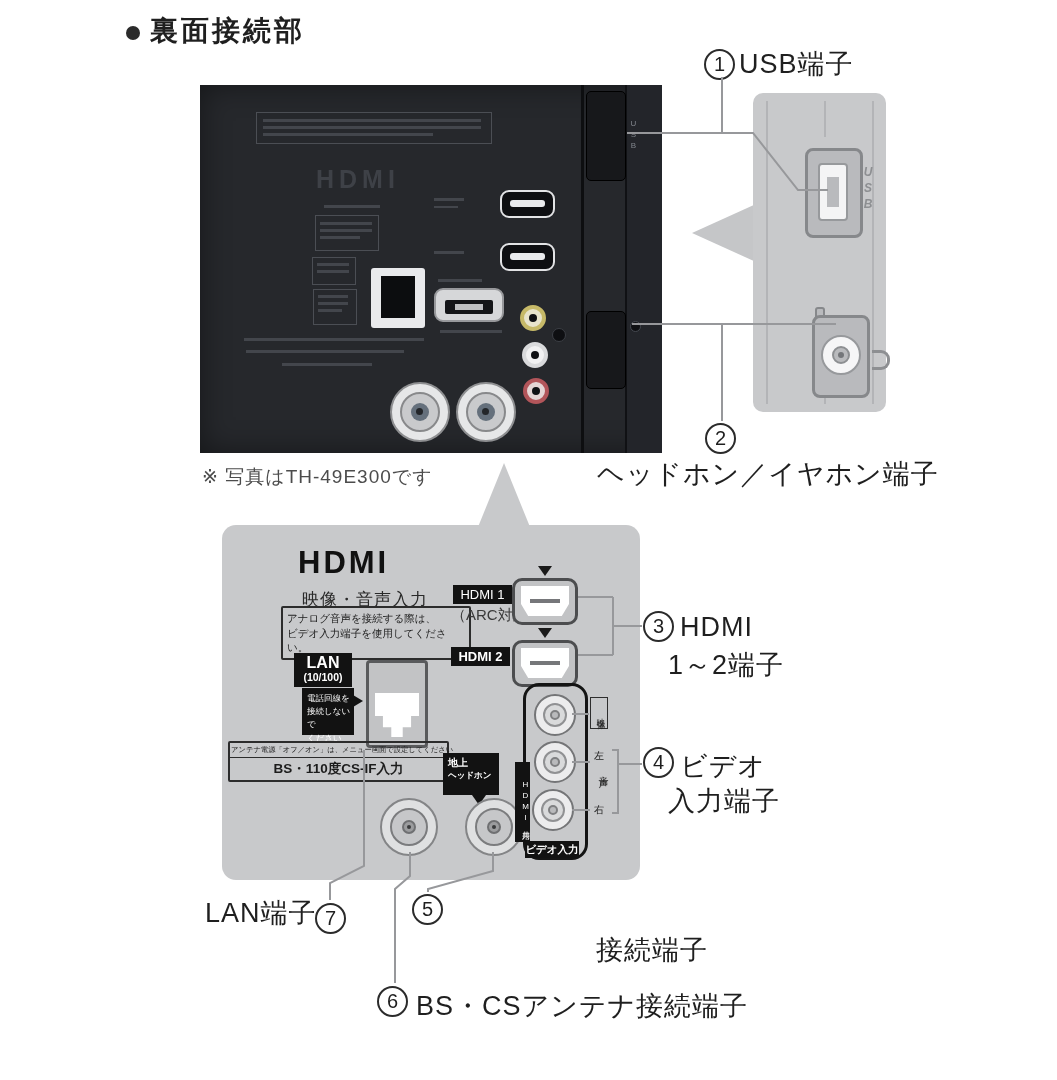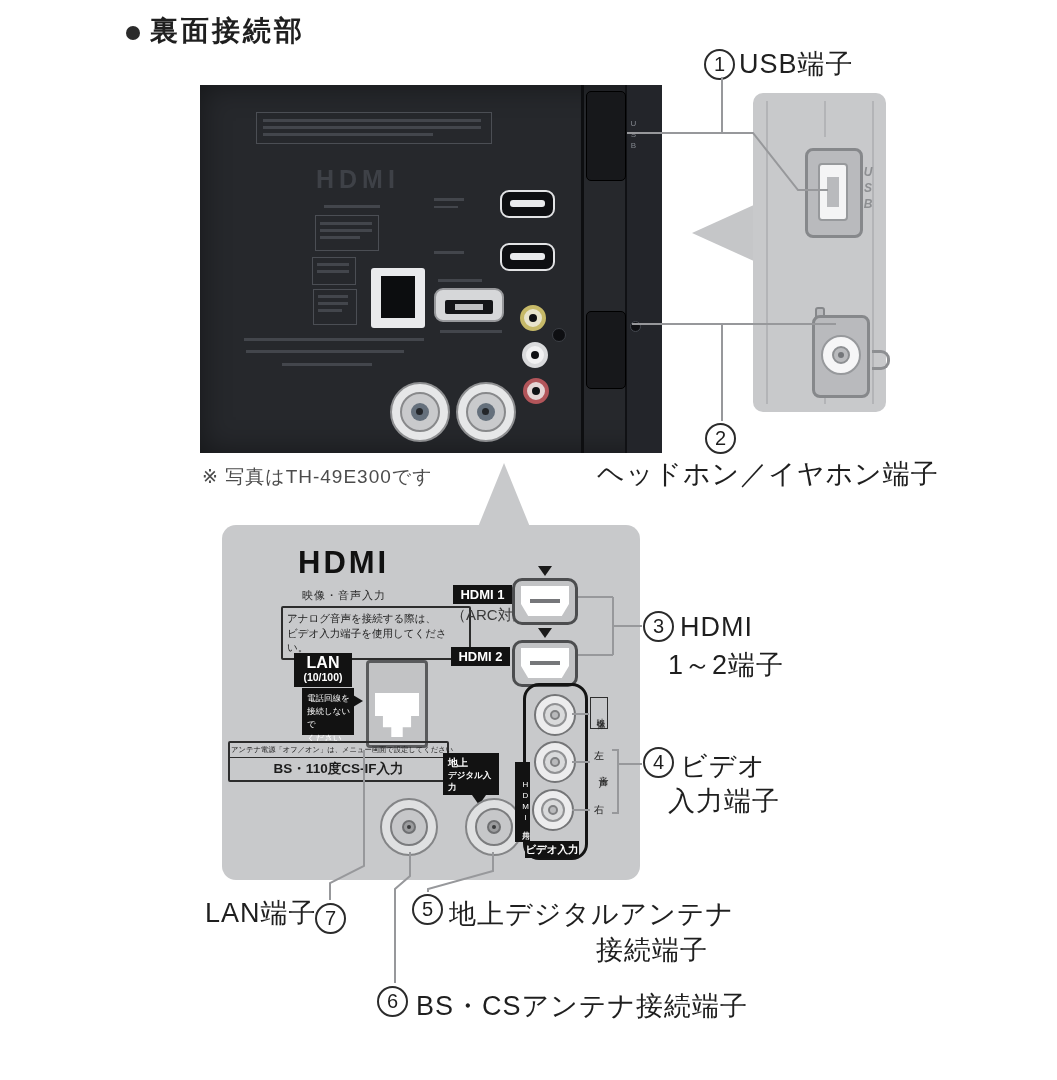--- a/index.html
+++ b/index.html
@@ -163,28 +163,28 @@
 
   <div class="abs" style="left:705px;top:423px;">
     <span class="cnum">2</span>
   </div>
   <div class="abs lbl" style="left:597px;top:456px;">ヘッドホン／イヤホン端子</div>
 
   <div class="abs" style="left:478px;top:463px;width:0;height:0;border-left:26px solid transparent;border-right:26px solid transparent;border-bottom:64px solid #c8c9cb;"></div>
 
   <div class="abs panelgrey" style="left:222px;top:525px;width:418px;height:355px;">
     <div class="abs" style="left:76px;top:20px;font-size:31px;font-weight:800;letter-spacing:3px;color:#111;">HDMI</div>
-    <div class="abs" style="left:80px;top:63px;font-size:11px;letter-spacing:1px;color:#2a2a2a;">映像・音声入力</div>
+    <div class="abs" style="left:80px;top:63px;font-size:17px;letter-spacing:1px;color:#2a2a2a;">映像・音声入力</div>
     <div class="abs note" style="left:59px;top:81px;width:178px;padding:3px 4px;font-size:10.5px;line-height:1.4;">
       <div>アナログ音声を接続する際は、</div>
       <div>ビデオ入力端子を使用してください。</div>
     </div>
 
     <div class="tri-down" style="left:316px;top:41px;"></div>
-    <div class="tagblk" style="left:231px;top:60px;width:59px;height:19px;font-size:13px;font-weight:700;line-height:19px;">HDMI 1</div>
+    <div class="tagblk" style="left:231px;top:60px;width:59px;height:19px;font-size:13px;font-weight:400;line-height:19px;">HDMI 1</div>
     <div class="abs" style="left:229px;top:81px;font-size:15px;color:#3a3a3a;">（ARC対応）</div>
     <div class="port-d" style="left:290px;top:53px;">
       <div class="pin">
           <div class="slot" style="position:absolute;left:9px;top:13px;width:30px;height:4px;background:#76777a;"></div>
         </div>
     </div>
     <div class="tri-down" style="left:316px;top:103px;"></div>
     <div class="tagblk" style="left:229px;top:122px;width:59px;height:19px;font-size:13px;font-weight:700;line-height:19px;">HDMI 2</div>
     <div class="port-d" style="left:290px;top:115px;">
       <div class="pin">
@@ -207,21 +207,21 @@
            clip-path:polygon(0 0,100% 0,100% 52%,82% 52%,82% 78%,63% 78%,63% 100%,37% 100%,37% 78%,18% 78%,18% 52%,0 52%);"></div>
     </div>
 
     <div class="abs note" style="left:6px;top:216px;width:217px;background:transparent;">
       <div style="font-size:7.3px;text-align:center;padding:2px 1px;border-bottom:1.5px solid #2c2c2c;white-space:nowrap;">アンテナ電源「オフ／オン」は、メニュー画面で設定してください</div>
       <div style="font-size:13.5px;font-weight:700;text-align:center;padding:2px 0;">BS・110度CS-IF入力</div>
     </div>
 
     <div class="tagblk" style="left:221px;top:228px;width:56px;height:42px;text-align:left;padding:4px 0 0 5px;">
       <div style="font-size:10px;font-weight:700;line-height:12px;">地上</div>
-      <div style="font-size:8.5px;font-weight:700;line-height:12px;">デジタル入力</div>
+      <div style="font-size:8.5px;font-weight:700;line-height:12px;">ヘッドホン</div>
     </div>
     <div class="tri-down" style="left:250px;top:270px;border-top-color:#121212;"></div>
 
     <div class="abs ring" style="left:158px;top:273px;width:58px;height:58px;background:#dfe0e1;border:2px solid #848587;">
       <div class="ring" style="left:8px;top:8px;width:38px;height:38px;background:#c6c7c9;border:2px solid #7b7c7e;">
         <div class="ring" style="left:10px;top:10px;width:14px;height:14px;background:#9b9c9e;border:2px solid #6f7072;">
           <div class="ring" style="left:3px;top:3px;width:4px;height:4px;background:#3a3b3d;"></div>
         </div>
       </div>
     </div>
@@ -283,21 +283,20 @@
   <div class="abs lbl" style="left:668px;top:783px;">入力端子</div>
 
   <div class="abs lbl" style="left:205px;top:895px;">LAN端子</div>
   <div class="abs" style="left:315px;top:903px;">
     <span class="cnum">7</span>
   </div>
 
   <div class="abs" style="left:412px;top:894px;">
     <span class="cnum">5</span>
   </div>
-  <div class="abs lbl" style="left:449px;top:896px;">地上デジタルアンテナ</div>
   <div class="abs lbl" style="left:596px;top:932px;">接続端子</div>
 
   <div class="abs" style="left:377px;top:986px;">
     <span class="cnum">6</span>
   </div>
   <div class="abs lbl" style="left:416px;top:988px;">BS・CSアンテナ接続端子</div>
 
 </div>
 
 </body></html>

